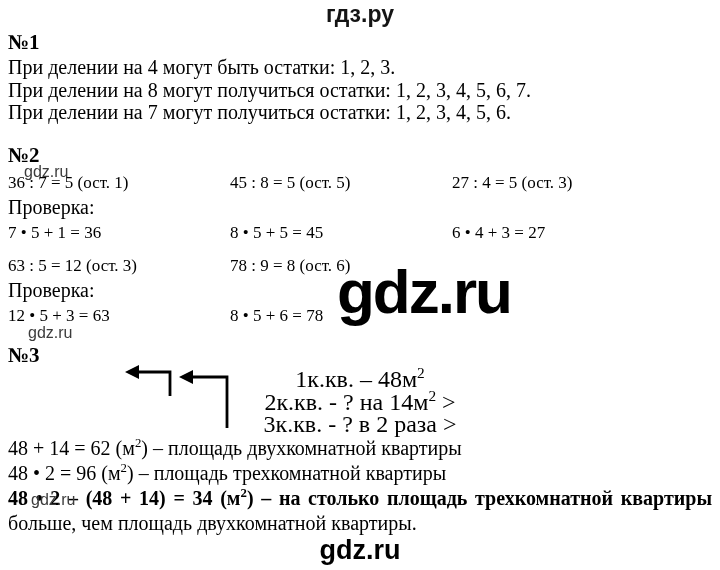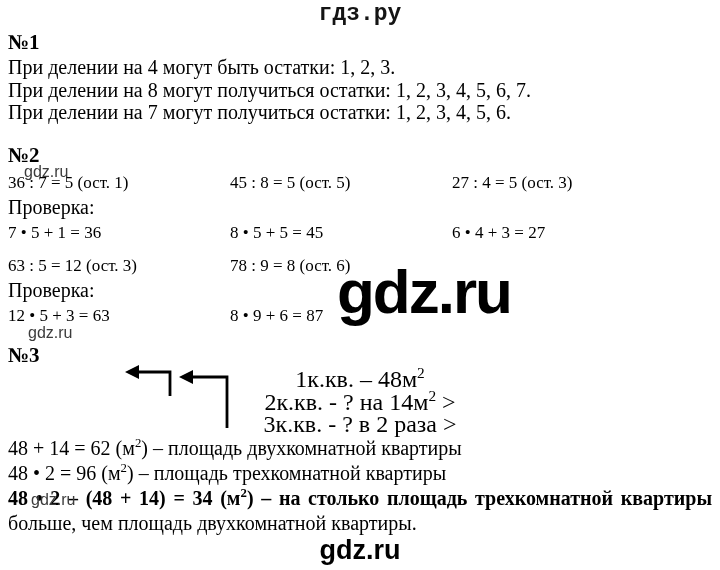--- a/index.html
+++ b/index.html
@@ -5,21 +5,21 @@
   html,body { margin:0; padding:0; background:#ffffff; }
   .page {
     position:relative; width:720px; height:570px;
     background:#ffffff; color:#000;
     font-family:"Liberation Serif","DejaVu Serif",serif;
     overflow:hidden;
   }
   
   .brand-top {
     position:absolute; top:2px; left:0; width:720px; text-align:center;
-    font-family:Liberation Mono, monospace;
+    font-family:Liberation Sans, sans-serif;
     font-weight:bold; font-size:23px; line-height:24px; color:#141414;
   }
   .brand-bottom {
     position:absolute; top:536px; left:0; width:720px; text-align:center;
     font-family:"Liberation Sans","DejaVu Sans",sans-serif;
     font-weight:bold; font-size:27px; line-height:28px; color:#000;
   }
   
   .task-number { font-weight:bold; font-size:21px; line-height:22px; }
   #task1 { position:absolute; left:8px; top:31px; width:700px; }
@@ -89,21 +89,21 @@
     </div>
     <div class="group-gap"></div>
     <div class="row3">
       <span>63 : 5 = 12 (ост. 3)</span>
       <span>78 : 9 = 8 (ост. 6)</span>
       <span></span>
     </div>
     <div class="check-label">Проверка:</div>
     <div class="row3">
       <span>12 • 5 + 3 = 63</span>
-      <span>8 • 9 + 6 = 87</span>
+      <span>8 • 5 + 6 = 78</span>
       <span></span>
     </div>
   </div>
 
   <div id="task3">
     <div class="task-number">№3</div>
     <div class="cond"><span>1к.кв. – 48м</span><sup>2</sup></div>
     <div class="cond"><span>2к.кв. - ? на 14м</span><sup>2</sup><span> &gt;</span></div>
     <div class="cond"><span>3к.кв. - ? в 2 раза &gt;</span></div>
     <div class="solutions">

